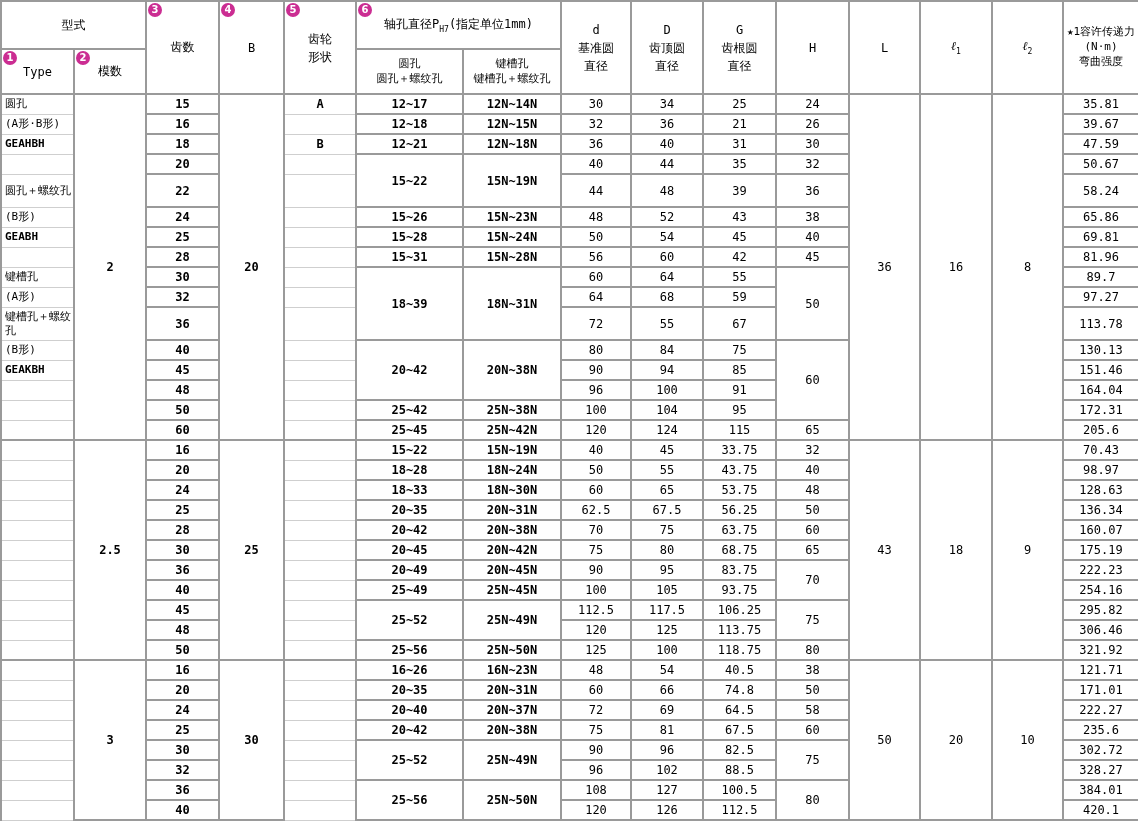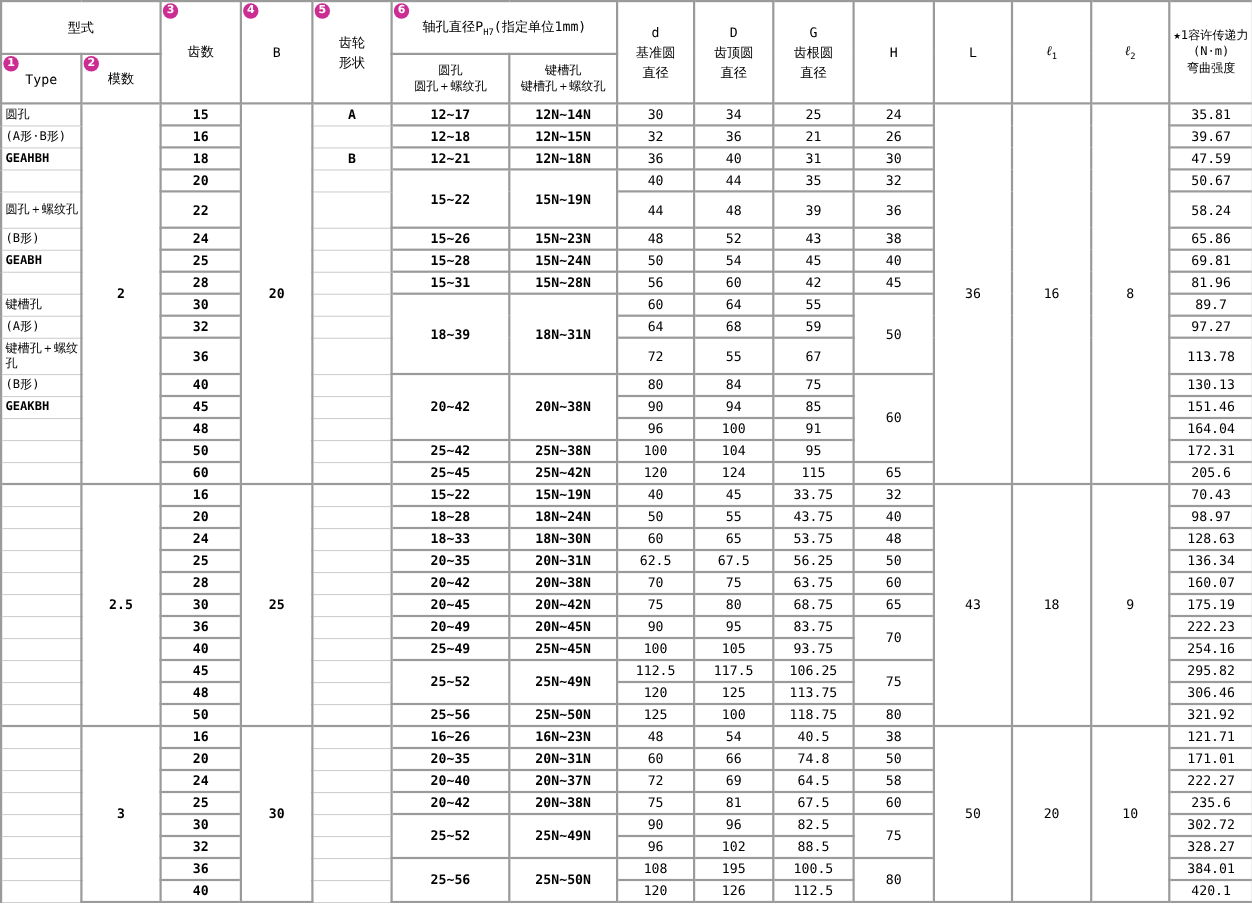--- a/index.html
+++ b/index.html
@@ -512,21 +512,21 @@
         <td>88.5</td>
         <td>328.27</td>
       </tr>
       <tr>
         <td class="type"></td>
         <td class="b">36</td>
         <td class="shape"></td>
         <td class="b" rowspan="2">25~56</td>
         <td class="b" rowspan="2">25N~50N</td>
         <td>108</td>
-        <td>195</td>
+        <td>127</td>
         <td>100.5</td>
         <td rowspan="2">80</td>
         <td>384.01</td>
       </tr>
       <tr>
         <td class="type"></td>
         <td class="b">40</td>
         <td class="shape"></td>
         <td>120</td>
         <td>126</td>

